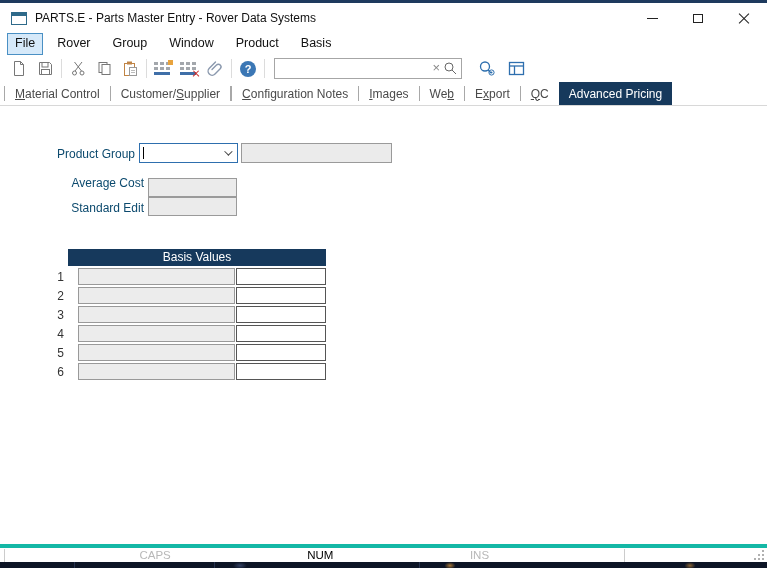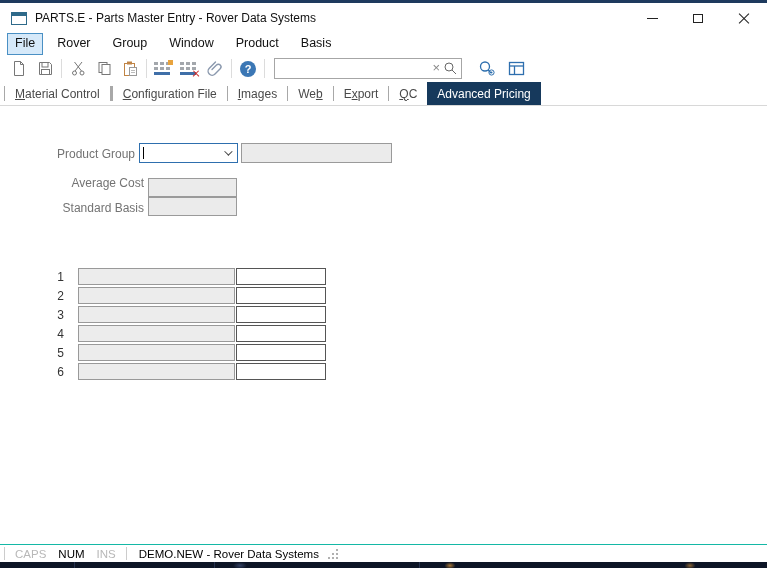--- a/index.html
+++ b/index.html
@@ -48,35 +48,35 @@
   .search-mag { position:absolute; right:4px; top:3px; }
 
   
   .tabbar { position:absolute; top:82px; left:0; width:767px; height:24px; display:flex; align-items:stretch; padding-left:4px; border-bottom:1px solid #d8d8d8; font-size:12px; }
   .tab { display:flex; align-items:center; padding:0 10px; color:#4a4a4a; white-space:nowrap; }
   .tab .key { text-decoration:underline; }
   .tab.selected { background:#16395c; color:#fff; }
   .tab-sep { width:1px; background:#a8a8a8; margin:4px 0; }
 
   
-  .label { position:absolute; font-size:12px; color:#737373; text-align:right; }
+  .label { position:absolute; font-size:12px; color:#0c4a6e; text-align:right; }
   .field-gray { position:absolute; background:#ebebeb; border:1px solid #9a9a9a; }
   .combo { position:absolute; left:139px; top:143px; width:99px; height:20px; background:#fff; border:1px solid #2e6fae; display:flex; align-items:center; }
   .combo .caret { width:1px; height:12px; background:#000; margin-left:3px; }
   .combo .chev { margin-left:auto; margin-right:7px; width:6px; height:6px; border-right:1.5px solid #444; border-bottom:1.5px solid #444; transform:rotate(45deg) translateY(-2px); }
 
   
   .basis-header { position:absolute; left:68px; top:249px; width:258px; height:17px; background:#16395c; color:#fff; font-size:12px; text-align:center; line-height:17px; }
   .basis-row { position:absolute; left:40px; width:290px; height:17px; }
   .basis-num { position:absolute; left:12px; top:2px; width:12px; text-align:right; font-size:12px; color:#333; }
   .basis-gray { position:absolute; left:38px; top:0; width:157px; height:17px; background:#ececec; border:1px solid #999; }
   .basis-white { position:absolute; left:196px; top:0; width:90px; height:17px; background:#fff; border:1px solid #555; font-size:12px; padding:0 3px; outline:none; font-family:"Liberation Sans", sans-serif; }
 
   
-  .statusbar { position:absolute; top:544px; left:0; width:767px; height:18px; background:#fff; border-top:1px solid #14b8a6; display:flex; align-items:center; justify-content:flex-start; font-size:11.5px; }
+  .statusbar { position:absolute; top:544px; left:0; width:767px; height:18px; background:#fff; border-top:4px solid #14b8a6; display:flex; align-items:center; justify-content:space-between; font-size:11.5px;gap:19px; }
   .sb-sep { width:1px; height:13px; background:#ccc; margin:0 4px; }
   .sb-pane { padding:0 6px; }
   .sb-dim { color:#b8b8b8; }
   .sb-on { color:#000; }
   .sb-msg { color:#000; padding:0 8px; }
   .grip { width:12px; height:12px; margin-right:2px; position:relative; }
   .grip i { position:absolute; width:2px; height:2px; background:#b0b0b0; }
   .grip i:nth-child(1){ right:1px; bottom:1px; }
   .grip i:nth-child(2){ right:5px; bottom:1px; }
   .grip i:nth-child(3){ right:1px; bottom:5px; }
@@ -238,26 +238,31 @@
   </div>
 
   <div class="tabbar">
     <div class="tab-sep"></div>
     <div class="tab">
         <span></span>
         <span class="key">M</span>
         <span>aterial Control</span>
       </div>
     <div class="tab-sep"></div>
+    <div class="tab">
+        <span>Customer/</span>
+        <span class="key">S</span>
+        <span>upplier</span>
+      </div>
     <div class="tab-sep"></div>
     <div class="tab-sep"></div>
     <div class="tab">
         <span></span>
         <span class="key">C</span>
-        <span>onfiguration File</span>
+        <span>onfiguration Notes</span>
       </div>
     <div class="tab-sep"></div>
     <div class="tab">
         <span></span>
         <span class="key">I</span>
         <span>mages</span>
       </div>
     <div class="tab-sep"></div>
     <div class="tab">
         <span>We</span>
@@ -286,23 +291,24 @@
   <div class="combo">
     <span class="caret"></span>
     <span></span>
     <span class="chev"></span>
   </div>
   <div class="field-gray" style="left:241px; top:143px; width:151px; height:20px;"></div>
 
   <div class="label" style="left:20px; top:176px; width:124px;">Average Cost</div>
   <div class="field-gray" style="left:148px; top:178px; width:89px; height:19px;"></div>
 
-  <div class="label" style="left:20px; top:201px; width:124px;">Standard Basis</div>
+  <div class="label" style="left:20px; top:201px; width:124px;">Standard Edit</div>
   <div class="field-gray" style="left:148px; top:197px; width:89px; height:19px;"></div>
 
+  <div class="basis-header">Basis Values</div>
 
   <div class="basis-row" style="top:268px;">
     <div class="basis-num">1</div>
     <div class="basis-gray"></div>
     <input class="basis-white" value="" style="">
   </div>
   <div class="basis-row" style="top:287px;">
     <div class="basis-num">2</div>
     <div class="basis-gray"></div>
     <input class="basis-white" value="" style="">
@@ -327,21 +333,20 @@
     <div class="basis-gray"></div>
     <input class="basis-white" value="" style="">
   </div>
 
   <div class="statusbar">
     <div class="sb-sep"></div>
     <div class="sb-pane sb-dim">CAPS</div>
     <div class="sb-pane sb-on">NUM</div>
     <div class="sb-pane sb-dim">INS</div>
     <div class="sb-sep"></div>
-    <div class="sb-msg">DEMO.NEW - Rover Data Systems</div>
     <div class="grip">
         <i></i>
         <i></i>
         <i></i>
         <i></i>
         <i></i>
         <i></i>
       </div>
   </div>
 

